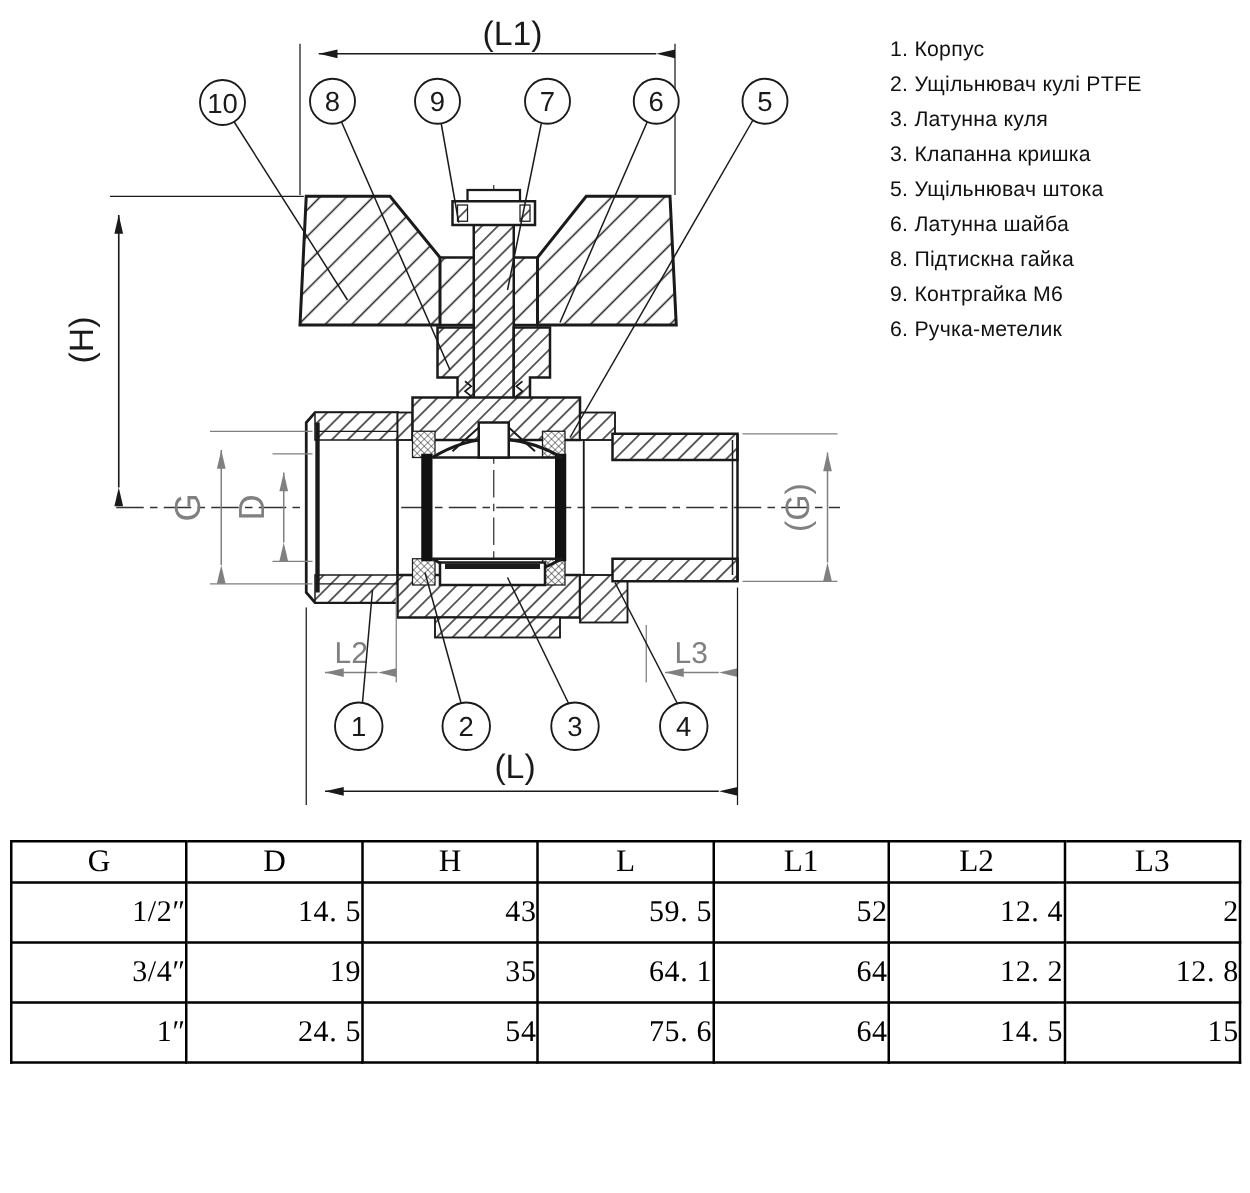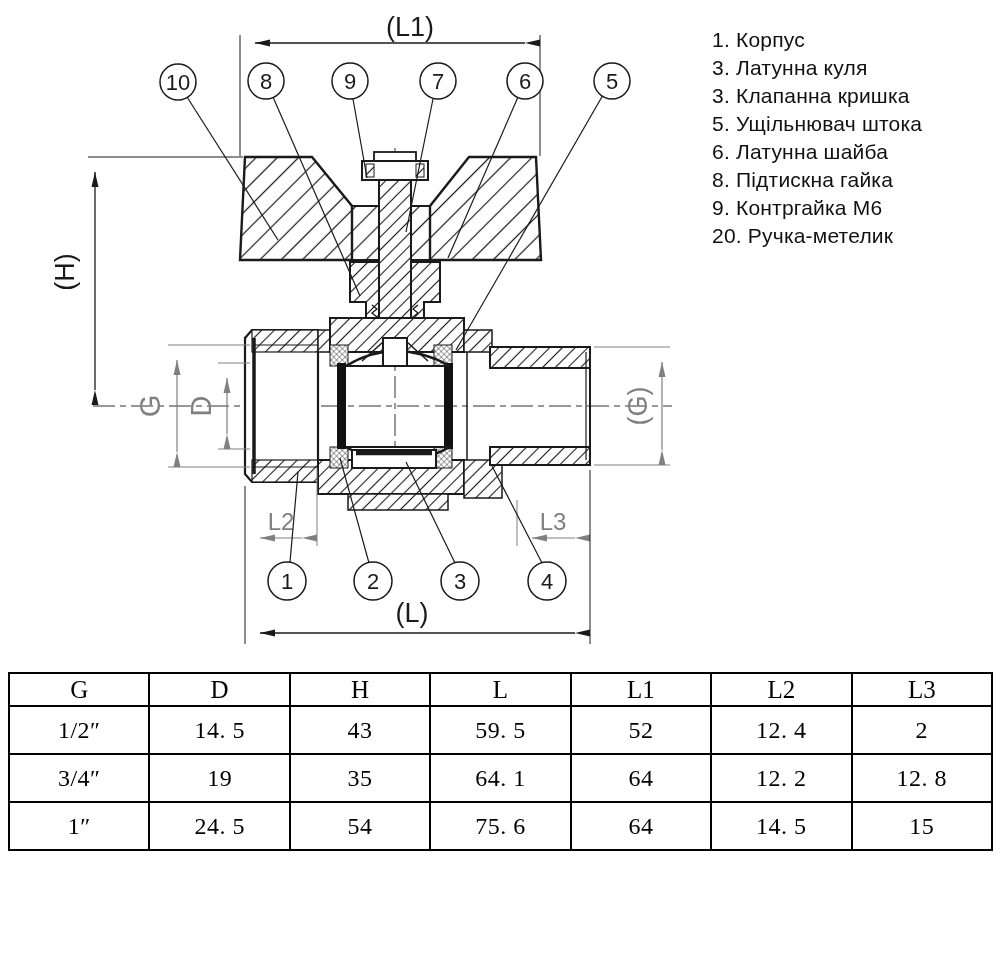--- a/index.html
+++ b/index.html
@@ -6,34 +6,34 @@
   html,body { background:#ffffff; }
   body {
     width:1000px; height:954px; position:relative; overflow:hidden;
     font-family:"Liberation Sans", sans-serif; color:#1a1a1a;
   }
   .drawing-wrap { position:absolute; left:0; top:0; width:928px; height:660px; }
   svg text { font-family:"Liberation Sans", sans-serif; fill:#1a1a1a; }
   svg text.gray { fill:#808080; }
   .parts-list {
     position:absolute; left:712px; top:26px; width:285px;
-    font-size:21px; line-height:28px; color:#111; letter-spacing:.2px;
+    font-size:17px; line-height:28px; color:#111; letter-spacing:.2px;
   }
   .parts-list .pl-item { white-space:nowrap; }
   .spec-table {
     position:absolute; left:8px; top:672px; width:985px;
     border-collapse:collapse; table-layout:fixed; text-align:center;
     font-family:"Liberation Serif", serif; font-size:24px; color:#000;
     background:#fff;
   }
   .spec-table th, .spec-table td {
     border:2px solid #000; font-weight:normal; padding:0;
   }
   .spec-table thead th { height:33px; font-size:25px; }
-  .spec-table tbody td { height:48px; letter-spacing:.5px; }
+  .spec-table tbody td { height:48px; letter-spacing:.5px;text-align:right; }
 </style>
 </head>
 <body>
 
 <div class="drawing-wrap">
 <svg width="1000" height="660" viewBox="0 0 1000 660">
   <defs>
     <pattern id="h1" width="9" height="9" patternUnits="userSpaceOnUse" patternTransform="rotate(-45)">
       <rect width="9" height="9" fill="#ffffff"></rect>
       <line x1="0" y1="4.5" x2="9" y2="4.5" stroke="#1a1a1a" stroke-width="1.1"></line>
@@ -227,27 +227,28 @@
     <g>
       <circle cx="547" cy="581" r="19" fill="#fff" stroke="#1a1a1a" stroke-width="1.5"></circle>
       <text x="547" y="589" text-anchor="middle">4</text>
     </g>
   </g>
 </svg>
 </div>
 
 <div class="parts-list">
   <div class="pl-item">1. Корпус</div>
+  <div class="pl-item">2. Ущільнювач кулі PTFE</div>
   <div class="pl-item">3. Латунна куля</div>
   <div class="pl-item">3. Клапанна кришка</div>
   <div class="pl-item">5. Ущільнювач штока</div>
   <div class="pl-item">6. Латунна шайба</div>
   <div class="pl-item">8. Підтискна гайка</div>
   <div class="pl-item">9. Контргайка М6</div>
-  <div class="pl-item">20. Ручка-метелик</div>
+  <div class="pl-item">6. Ручка-метелик</div>
 </div>
 
 <table class="spec-table">
   <thead>
     <tr>
       <th>G</th>
       <th>D</th>
       <th>H</th>
       <th>L</th>
       <th>L1</th>

